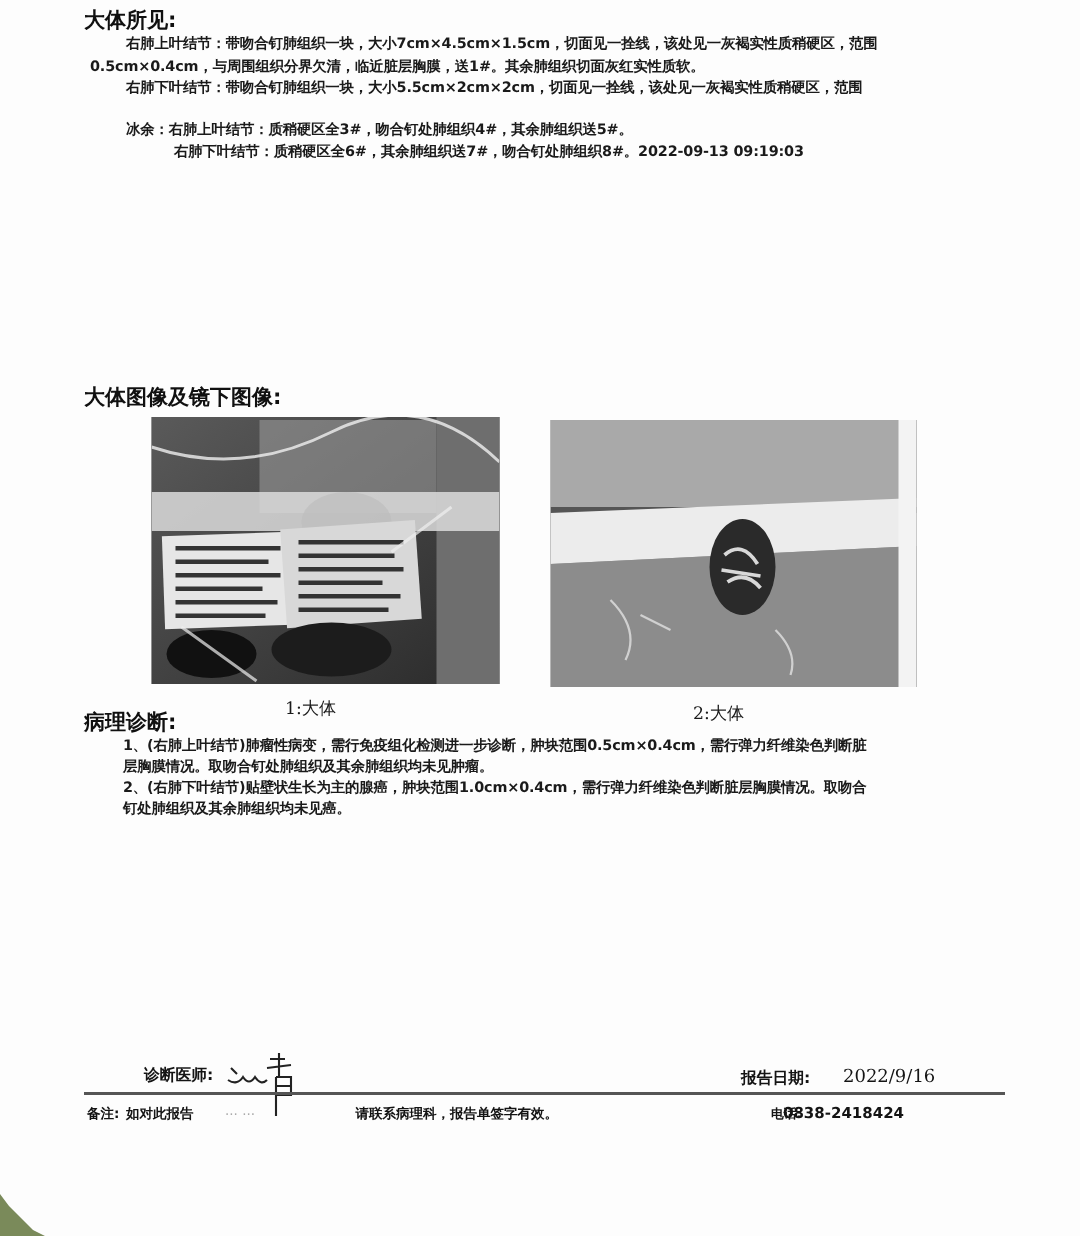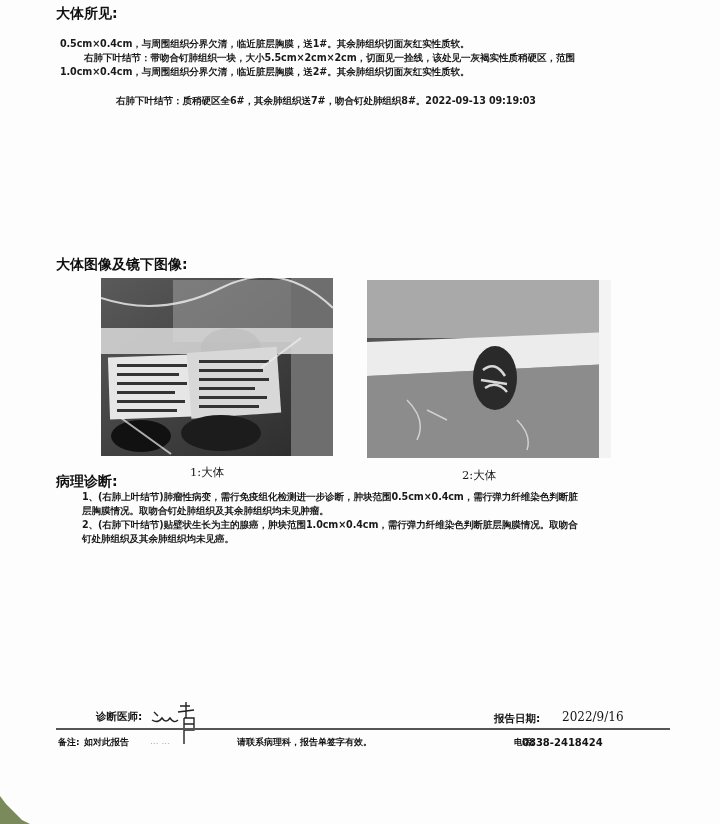--- a/index.html
+++ b/index.html
@@ -27,23 +27,24 @@
   .footer-label { position:absolute; font-weight:bold; font-size:10.5px; font-family:"DejaVu Sans", sans-serif; }
   .rule { position:absolute; left:56px; width:614px; height:1.5px; background:#555; }
   .small { position:absolute; font-size:9px; font-weight:bold; font-family:"DejaVu Sans", sans-serif; white-space:nowrap; }
 </style>
 </head>
 <body>
 
 <div class="page">
 
   <div class="h" style="left:56px; top:5px;">大体所见:</div>
+  <div class="line" style="left:84px; top:23px;">右肺上叶结节：带吻合钉肺组织一块，大小7cm×4.5cm×1.5cm，切面见一拴线，该处见一灰褐实性质稍硬区，范围</div>
   <div class="line" style="left:60px; top:38px;">0.5cm×0.4cm，与周围组织分界欠清，临近脏层胸膜，送1#。其余肺组织切面灰红实性质软。</div>
   <div class="line" style="left:84px; top:52px;">右肺下叶结节：带吻合钉肺组织一块，大小5.5cm×2cm×2cm，切面见一拴线，该处见一灰褐实性质稍硬区，范围</div>
-  <div class="line" style="left:60px; top:66px;">1.0cm×0.4cm，与周围组织分界欠清，临近脏层胸膜，送2#。其余肺组织切面灰红实性质软。</div>
+  <div class="line" style="left:84px; top:80px;">冰余：右肺上叶结节：质稍硬区全3#，吻合钉处肺组织4#，其余肺组织送5#。</div>
   <div class="line" style="left:116px; top:95px;">右肺下叶结节：质稍硬区全6#，其余肺组织送7#，吻合钉处肺组织8#。2022-09-13 09:19:03</div>
 
   <div class="h" style="left:56px; top:256px;">大体图像及镜下图像:</div>
 
   <div class="photo" style="left:101px; top:278px; width:232px; height:178px; background:#3a3a3a;">
     <svg width="232" height="178" viewBox="0 0 232 178" xmlns="http://www.w3.org/2000/svg">
       <defs>
         <linearGradient id="g1" x1="0" y1="0" x2="1" y2="1">
           <stop offset="0" stop-color="#5a5a5a"></stop>
           <stop offset="1" stop-color="#2a2a2a"></stop>

